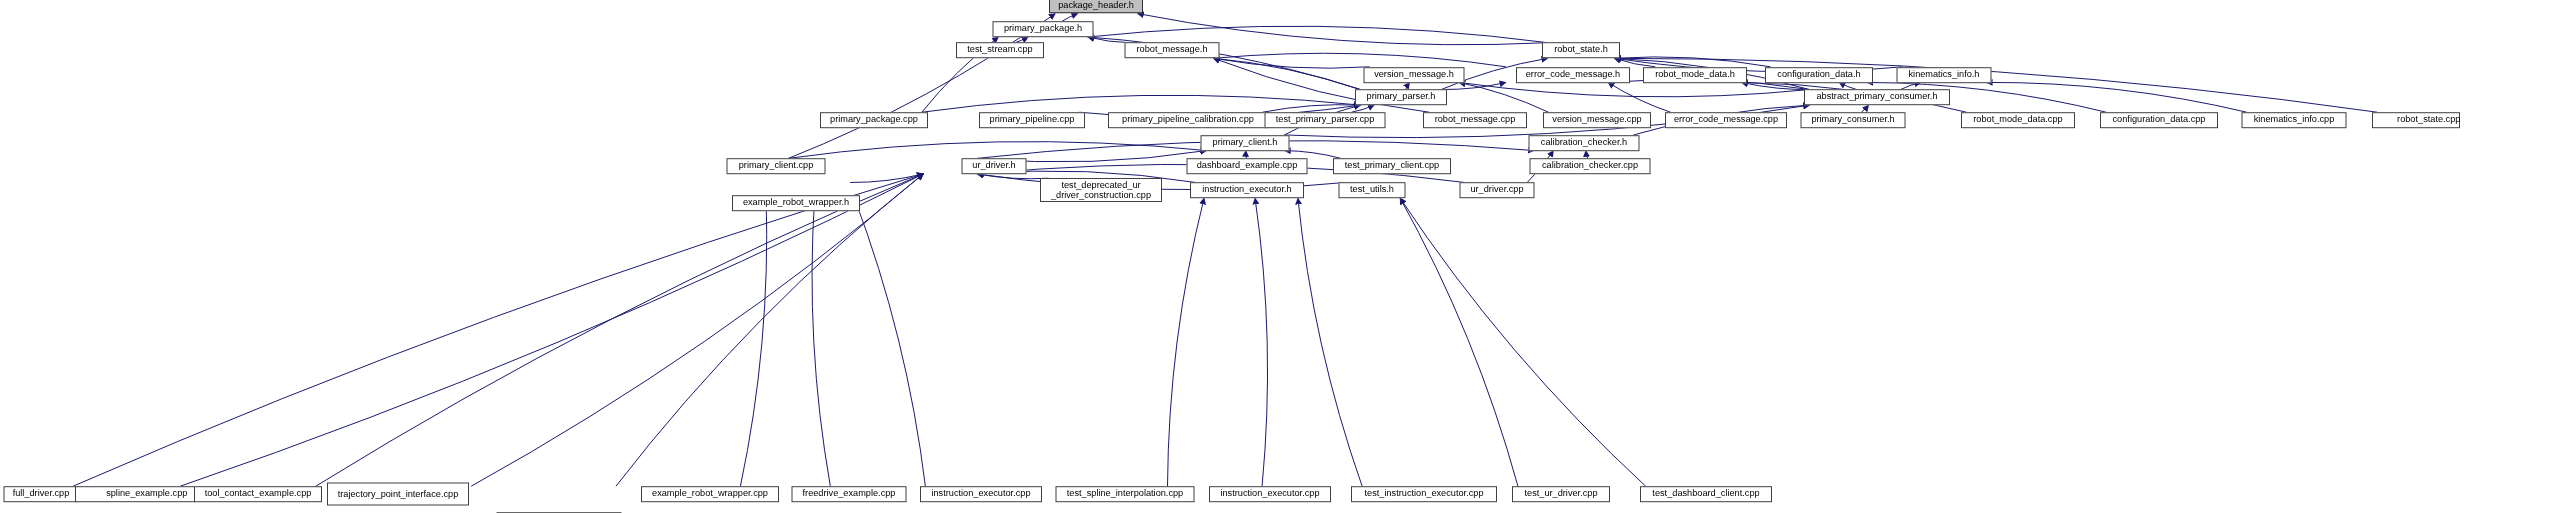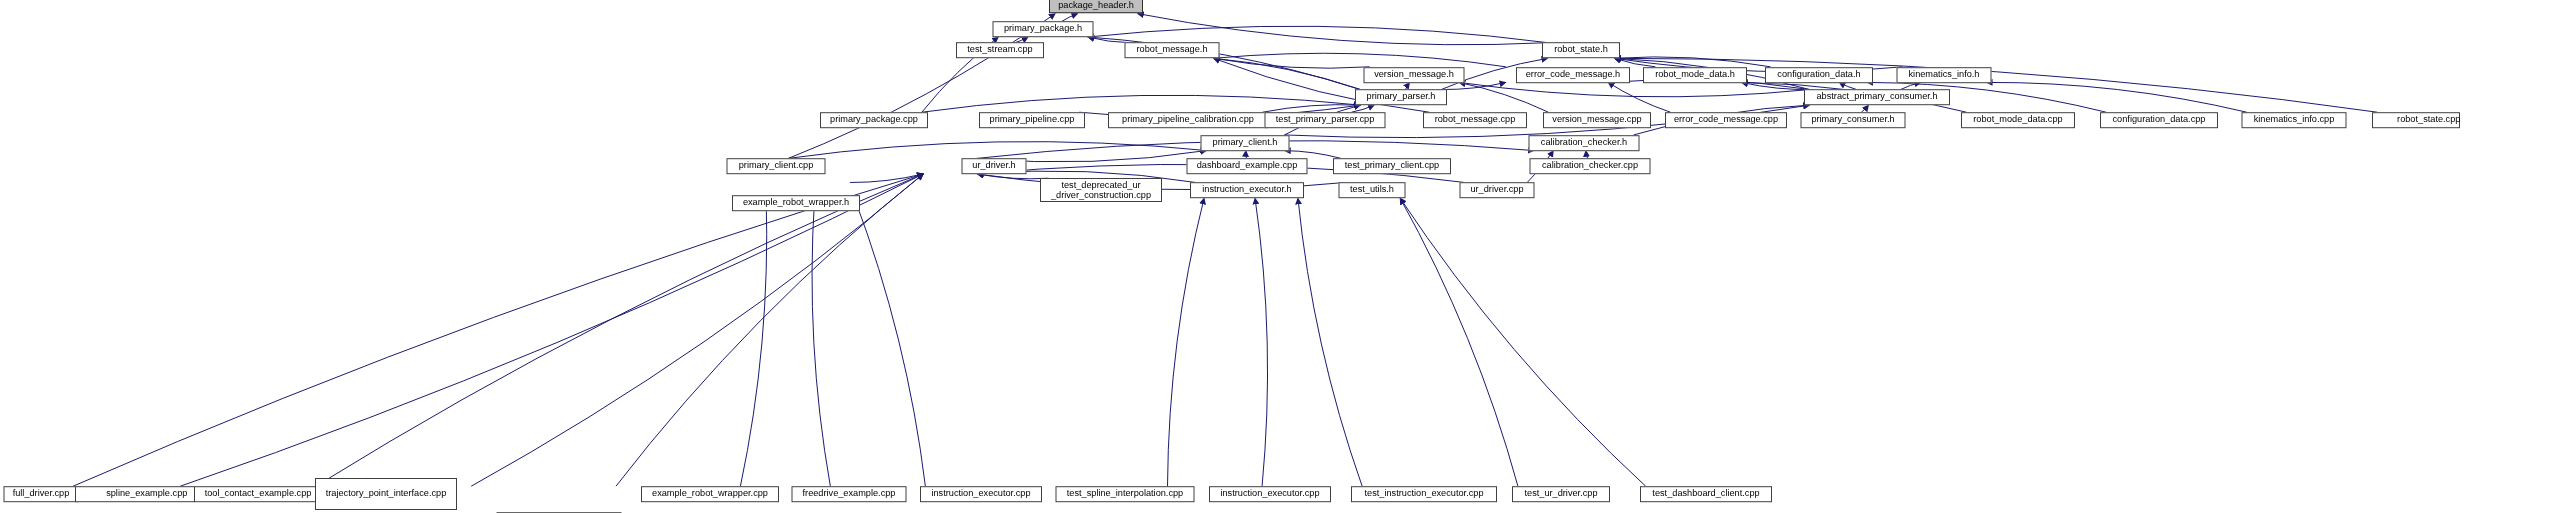--- a/index.html
+++ b/index.html
@@ -235,21 +235,21 @@
       </div>
       <div class="node" style="left: 41px; top: 494px; width: 75px; height: 15.6px;">
         <span class="lbl">full_driver.cpp</span>
       </div>
       <div class="node" style="left: 135px; top: 494px; width: 120px; height: 15.6px; padding-left: 27px;">
         <span class="lbl">spline_example.cpp</span>
       </div>
       <div class="node" style="left: 258px; top: 494px; width: 128px; height: 15.6px;">
         <span class="lbl">tool_contact_example.cpp</span>
       </div>
-      <div class="node" style="left: 386px; top: 494px; width: 142px; height: 32px;">
+      <div class="node" style="left: 398px; top: 494px; width: 142px; height: 23px;">
         <span class="lbl">trajectory_point_interface.cpp</span>
       </div>
       <div class="node" style="left: 559px; top: 520px; width: 125px; height: 15.6px; font-family: Liberation Mono, monospace;">
         <span class="lbl">force_mode_example.cpp</span>
       </div>
       <div class="node" style="left: 710px; top: 494px; width: 138px; height: 15.6px;">
         <span class="lbl">example_robot_wrapper.cpp</span>
       </div>
       <div class="node" style="left: 849px; top: 494px; width: 115px; height: 15.6px;">
         <span class="lbl">freedrive_example.cpp</span>

